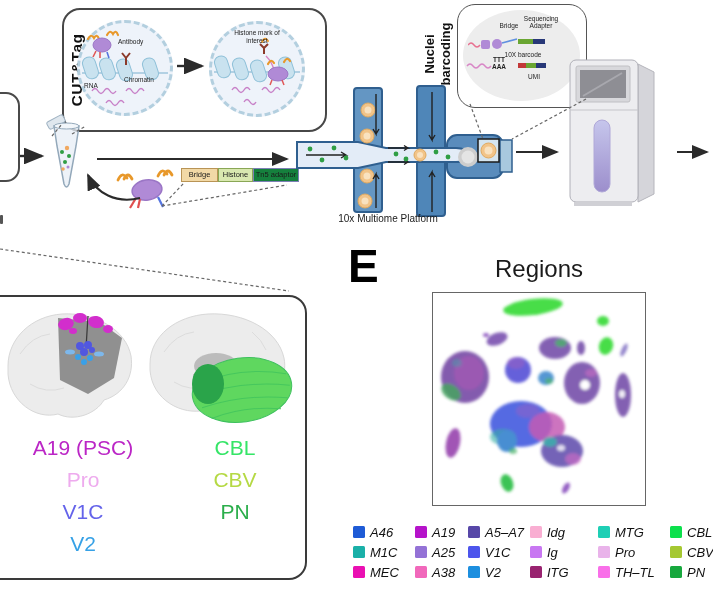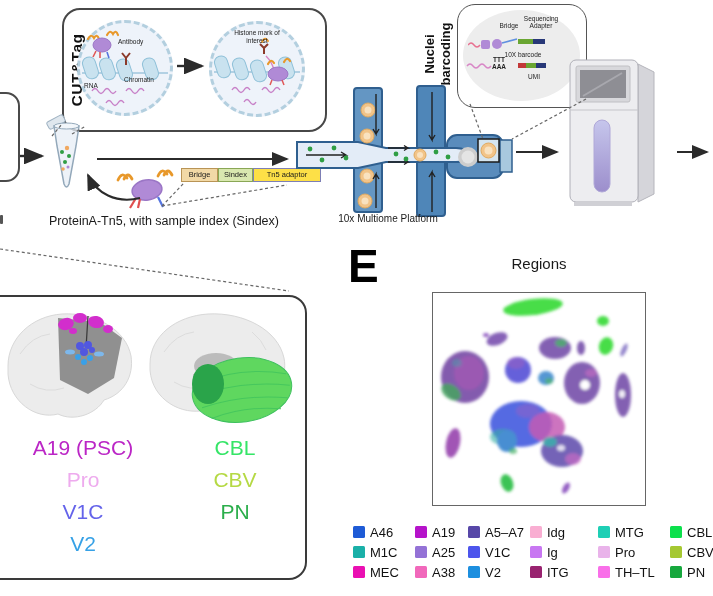--- a/index.html
+++ b/index.html
@@ -15,39 +15,39 @@
   .nucleus-left{left:13px;top:10px;}
   .nucleus-right{left:145px;top:11px;}
   .nuc-lab{position:absolute;font-size:6.5px;color:#222;white-space:nowrap;}
   .histone-lab{position:absolute;left:8px;top:5px;width:74px;text-align:center;font-size:6.5px;line-height:7.5px;color:#222;}
   .captionA{left:28px;top:214px;width:272px;text-align:center;font-size:12.5px;color:#1a1a1a;}
   .captionB{left:320px;top:213px;width:136px;text-align:center;font-size:10px;color:#1a1a1a;}
   .adaptor-box{left:181px;top:168px;height:14px;display:flex;font-size:7.5px;line-height:12px;text-align:center;}
   .adaptor-seg{box-sizing:border-box;height:14px;padding:0 1px;border:1px solid #777;}
   .seg-bridge{width:37px;background:#f2d9a6;border-color:#b99455;}
   .seg-sindex{width:35px;background:#d9e8b0;border-color:#8aa755;}
-  .seg-tn5{width:68px;background:#fde047;border-color:#7d7fb5;}
+  .seg-tn5{width:46px;background:#15803d;border-color:#7d7fb5;}
   .nb-label{left:402px;top:37px;width:74px;height:34px;transform:rotate(-90deg);font-weight:bold;
             font-size:13px;line-height:16px;text-align:center;color:#111;}
   .callout-box{left:457px;top:4px;width:128px;height:102px;border:1.8px solid #555;border-radius:18px;background:#fff;}
   .callout-circle{left:5px;top:5px;width:117px;height:91px;background:#ededed;border-radius:50%;}
   .co-txt{position:absolute;font-size:6.5px;color:#222;white-space:nowrap;}
   .co-bar{position:absolute;display:flex;height:4.5px;}
   .co-bar div{height:4.5px;}
   
   .brain-panel{left:-30px;top:295px;width:333px;height:281px;border:2px solid #3a3a3a;border-radius:18px;background:#fff;}
   .brain-labels{position:absolute;text-align:center;font-size:21px;line-height:32px;font-weight:400;}
   .bl-left{left:49px;top:135px;width:124px;}
   .bl-right{left:206px;top:135px;width:114px;}
   
   .panel-e-letter{left:348px;top:243px;font-size:46px;font-weight:bold;color:#000;line-height:1;}
-  .regions-title{left:469px;top:255px;width:140px;text-align:center;font-size:15px;color:#1a1a1a;}
+  .regions-title{left:469px;top:255px;width:140px;text-align:center;font-size:24px;color:#1a1a1a;}
   .umap-box{left:432px;top:292px;width:214px;height:214px;border:1.5px solid #666;background:#fff;box-sizing:border-box;}
   .legend-col{position:absolute;top:522px;}
-  .legend-item{display:flex;align-items:center;height:20px;gap:5px;}
+  .legend-item{display:flex;align-items:center;height:20px;gap:5px;font-style:italic;}
   .swatch{width:12px;height:12px;border-radius:1.5px;flex:none;}
   .legend-item span{font-size:13px;color:#111;white-space:nowrap;}
   .edge-mark{left:0;top:215px;width:3px;height:9px;background:#555;border-radius:1px;}
 </style>
 </head>
 <body>
 
 <div class="canvas">
 
   <div class="abs stub-box"></div>
@@ -130,25 +130,24 @@
   <svg class="abs" style="left:108px;top:166px;" width="80" height="44">
     <path d="M10 14 q4 -9 9 -2 M16 13 q4 -8 8 0" stroke="#e8982a" stroke-width="2.8" fill="none" stroke-linecap="round"></path>
     <path d="M50 10 q4 -9 9 -2 M56 9 q4 -8 8 0" stroke="#e8982a" stroke-width="2.8" fill="none" stroke-linecap="round"></path>
     <ellipse cx="39" cy="24" rx="15" ry="10" fill="#b08ad6" stroke="#9b76c6" stroke-width="1.5" transform="rotate(-8 39 24)"></ellipse>
     <path d="M28 32 L22 42 M32 33 L30 42" stroke="#e05050" stroke-width="2.2" fill="none"></path>
     <path d="M50 31 L55 41" stroke="#5575e0" stroke-width="2.2" fill="none"></path>
   </svg>
 
   <div class="abs adaptor-box">
     <div class="adaptor-seg seg-bridge">Bridge</div>
-    <div class="adaptor-seg seg-sindex">Sindex</div>
+    <div class="adaptor-seg seg-sindex">Histone</div>
     <div class="adaptor-seg seg-tn5">Tn5 adaptor</div>
   </div>
 
-  <div class="abs captionA">ProteinA-Tn5, with sample index (Sindex)</div>
 
   <svg class="abs" style="left:296px;top:84px;" width="220" height="134">
     <rect x="151" y="51" width="56" height="43" rx="10" fill="#5a8cbc" stroke="#2f5f8f" stroke-width="2"></rect>
     <rect x="58" y="4" width="28" height="124" rx="3" fill="#6496c3" stroke="#2f5f8f" stroke-width="2"></rect>
     <rect x="121" y="2" width="28" height="130" rx="3" fill="#4f86b8" stroke="#2f5f8f" stroke-width="2"></rect>
     <path d="M1 58 H62 L90 64 H160 Q171 64 171 71 Q171 78 160 78 H90 L62 84 H1 Z" fill="#e3ecf7" stroke="#2f5f8f" stroke-width="2"></path>
     <rect x="204" y="56" width="12" height="32" fill="#a8c8de" stroke="#2f5f8f" stroke-width="1.5"></rect>
 
     <g>
       <circle cx="72" cy="26" r="7" fill="#f2c489" stroke="#e0a95f"></circle>

